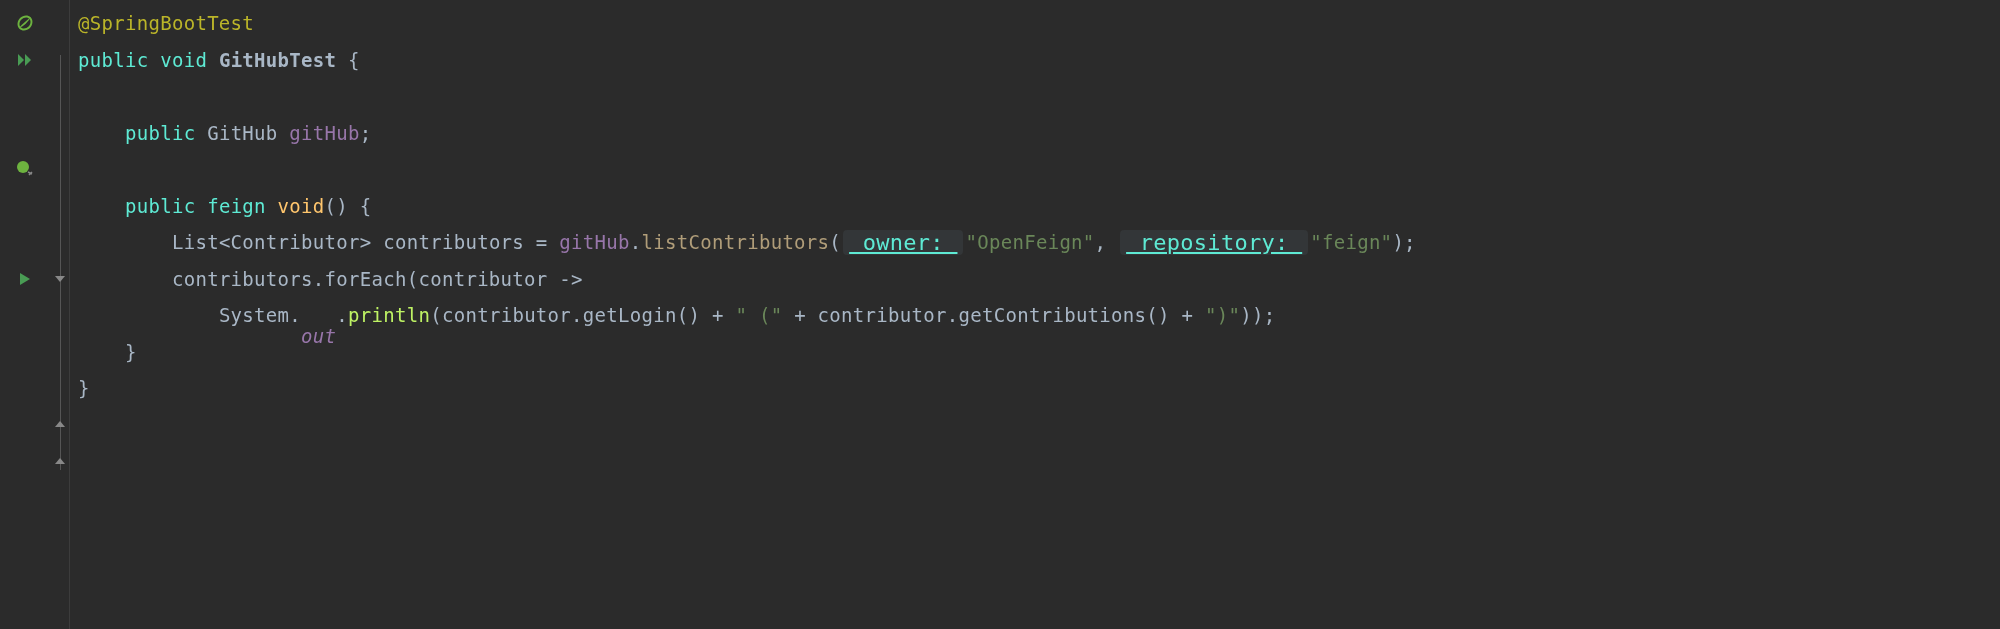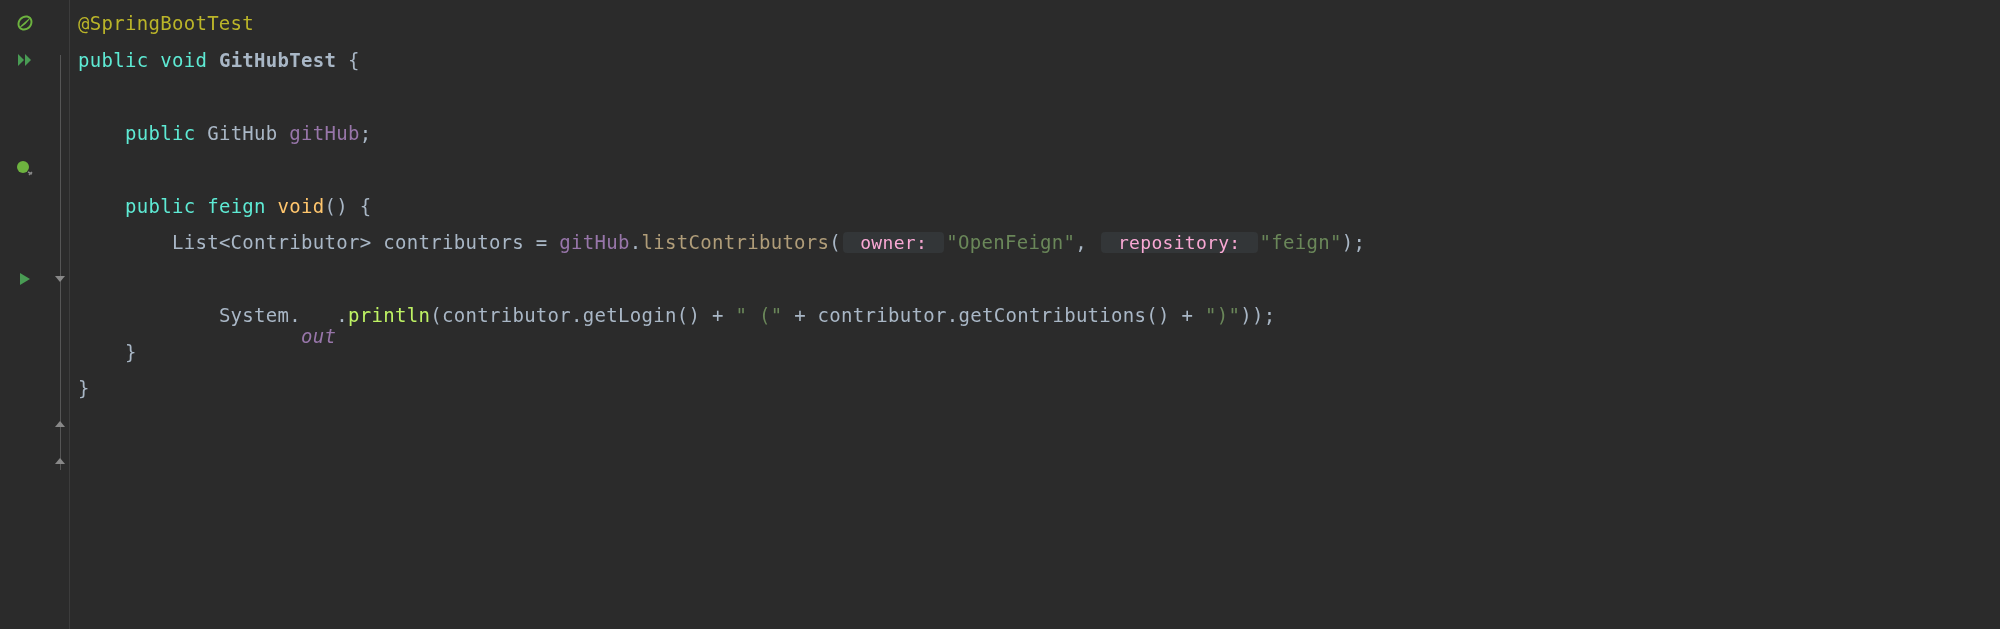--- a/index.html
+++ b/index.html
@@ -69,26 +69,27 @@
     .keyword { color: #5eead4; }
     .class-name { color: #a9b7c6; font-weight: bold; }
     .identifier { color: #a9b7c6; }
     .field-name { color: #9876aa; }
     .method-decl { color: #ffc66d; }
     .method-call { color: #bef264; }
     .method-call-y { color: #b09d79; }
     .punct { color: #a9b7c6; }
     .string { color: #6a8759; }
     .hint {
-      color: #f9a8d4;
+      color: #5eead4;
       background: #333638;
       border-radius: 4px;
       padding: 0 6px;
-      font-size: 18px;
+      font-size: 22px;
       margin: 0 2px;
+      text-decoration: underline;
     }
     .static-field { color: #9876aa; font-style: italic; margin-top: 42px; }
     .fold-marker {
       width: 11px;
       height: 11px;
       position: relative;
     }
     .fold-down::before {
       content: '';
       position: absolute;
@@ -167,17 +168,17 @@
 </div>
 
 <div class="code-area">
   <div class="code-line"><span class="annotation">@SpringBootTest</span></div>
   <div class="code-line"><span class="keyword">public </span><span class="keyword">void </span><span class="class-name">GitHubTest </span><span class="punct">{</span></div>
   <div class="code-line"></div>
   <div class="code-line"><span>    </span><span class="keyword">public </span><span class="identifier">GitHub </span><span class="field-name">gitHub</span><span class="punct">;</span></div>
   <div class="code-line"></div>
   <div class="code-line"><span>    </span><span class="keyword">public </span><span class="keyword">feign </span><span class="method-decl">void</span><span class="punct">() {</span></div>
   <div class="code-line"><span>        </span><span class="identifier">List&lt;Contributor&gt; </span><span class="identifier">contributors = </span><span class="field-name">gitHub</span><span class="punct">.</span><span class="method-call-y">listContributors</span><span class="punct">(</span><span class="hint"> owner: </span><span class="string">"OpenFeign"</span><span class="punct">, </span><span class="hint"> repository: </span><span class="string">"feign"</span><span class="punct">);</span></div>
-  <div class="code-line"><span>        </span></div>
+  <div class="code-line"><span>        </span><span class="identifier">contributors.forEach(contributor -&gt; </span></div>
   <div class="code-line"><span>            </span><span class="identifier">System.</span><span class="static-field">out</span><span class="punct">.</span><span class="method-call">println</span><span class="punct">(contributor.getLogin() + </span><span class="string">" ("</span><span class="punct"> + contributor.getContributions() + </span><span class="string">")"</span><span class="punct">));</span></div>
   <div class="code-line"><span>    </span><span class="punct">}</span></div>
   <div class="code-line"><span class="punct">}</span></div>
 </div>
 
 </body></html>

